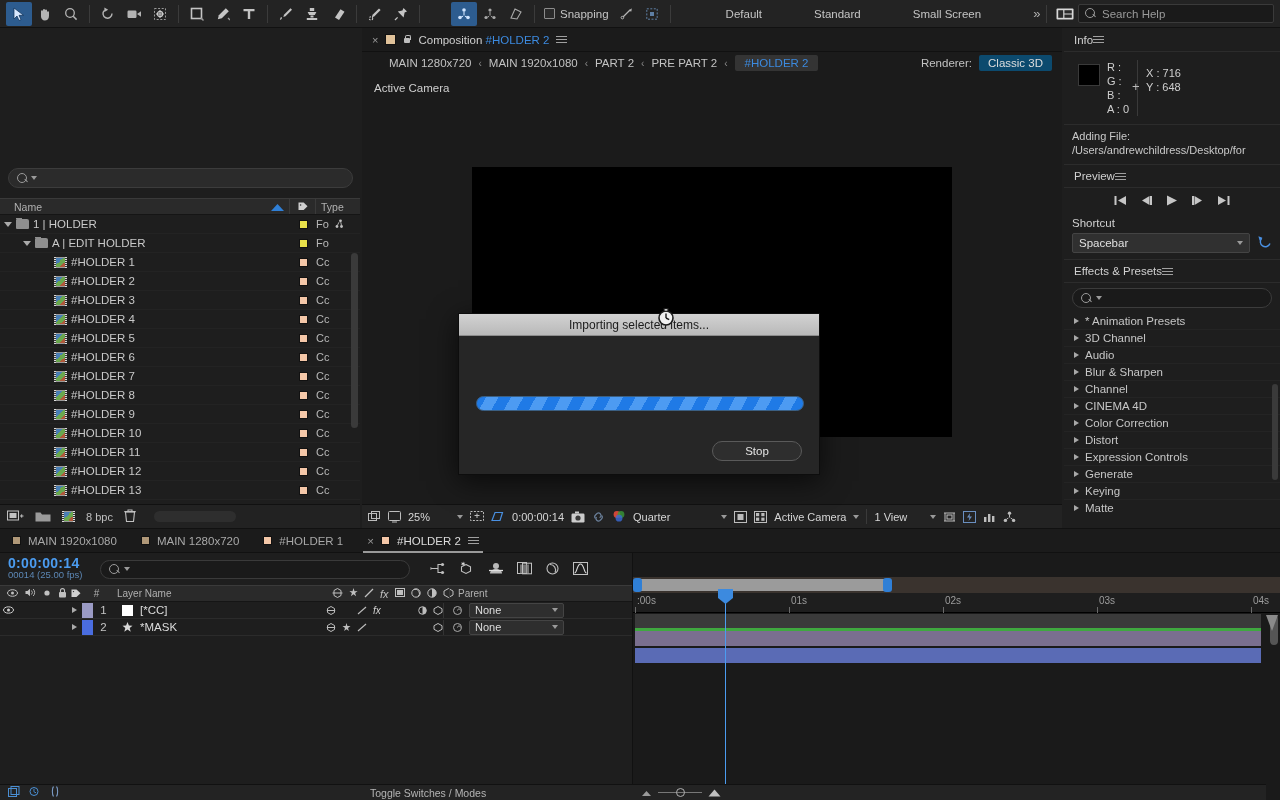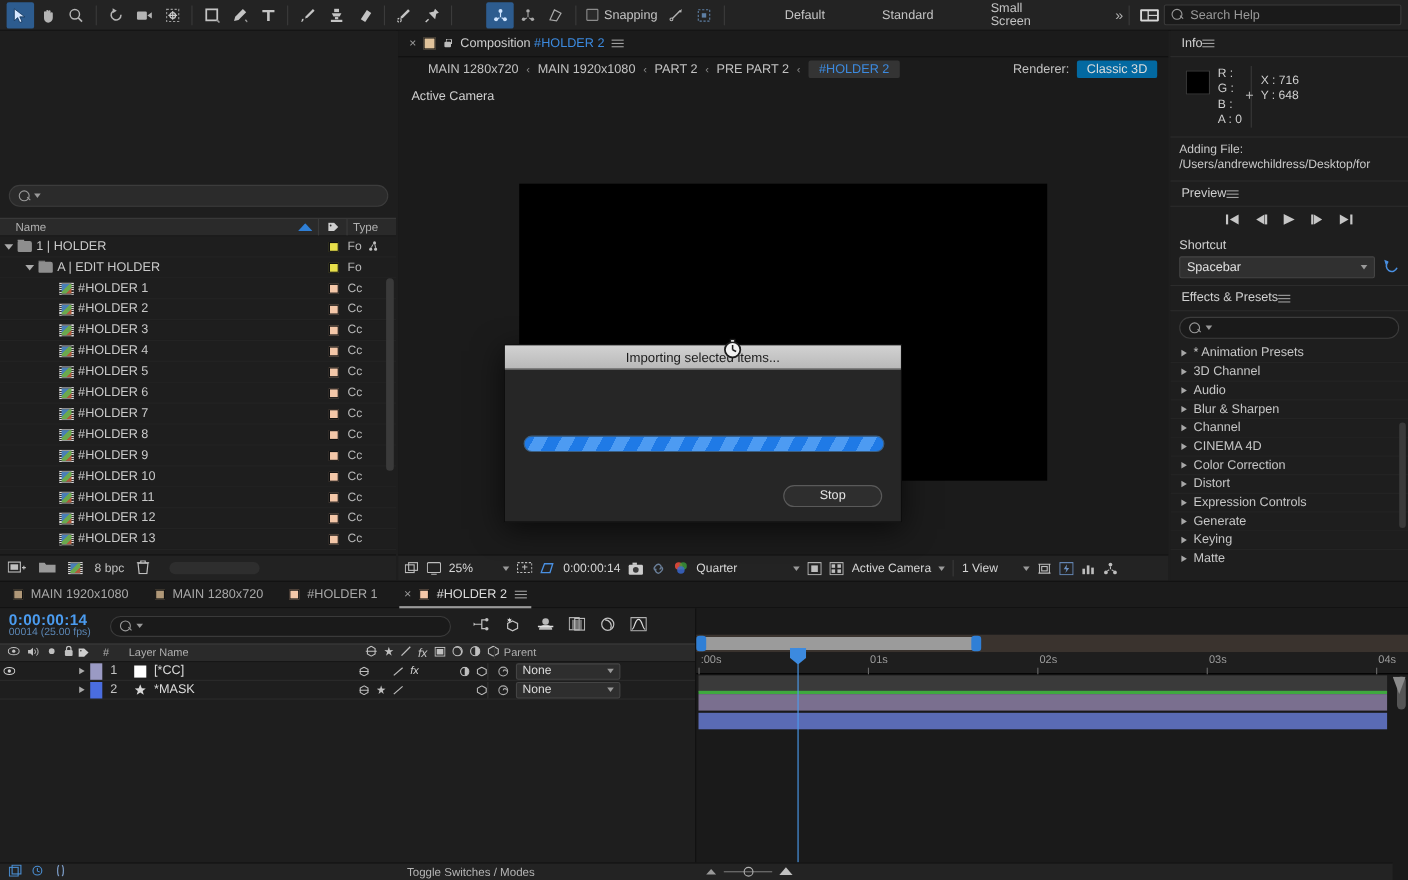--- a/index.html
+++ b/index.html
@@ -30,21 +30,21 @@
   .tsep { width: 1px; height: 18px; background: #3b3b3b; margin: 0 5px; }
   .tb-snap { display: flex; align-items: center; gap: 5px; margin-left: 4px; }
   .chk {
     width: 11px; height: 11px; border: 1px solid #8c8c8c;
     background: #2a2a2a; border-radius: 1px;
   }
   .tb-label { color: #c4c4c4; font-size: 11.5px; white-space: nowrap; }
   .wsp { color: #c4c4c4; font-size: 11.5px; }
   .tb-right { margin-left:auto; display:flex; align-items:center; height:100%; }
   #search-help {
-    width: 216px; height: 19px; background: #1a1a1a;
+    width: 196px; height: 19px; background: #1a1a1a;
     border: 1px solid #3a3a3a; border-radius: 2px;
     display:flex; align-items:center; gap:6px; padding: 0 6px; margin-right: 6px;
   }
   #search-help .ph { color: #9a9a9a; font-size: 11.5px; }
 
   
   .panel { position: absolute; background: #1e1e1e; }
   .panel-tabbar {
     height: 24px; background: #1b1b1b;
     display: flex; align-items: flex-end; border-bottom: 1px solid #111;
@@ -122,21 +122,21 @@
   #breadcrumb {
     height:22px; display:flex; align-items:center; gap:7px;
     padding-left:27px; font-size:11.5px; color:#c2c2c2;
   }
   #breadcrumb .crumb { white-space:nowrap; }
   #breadcrumb .crumb.cur {
     background:#343434; color:#3c8adf; padding:2px 10px; border-radius:2px;
   }
   #breadcrumb .chev { color:#8a8a8a; font-size:10px; }
   #breadcrumb .rend { margin-left:auto; display:flex; align-items:center; gap:7px; padding-right:10px;}
-  #breadcrumb .rendv { background:#0369a1; padding:2px 9px; border-radius:2px; color:#ddd; }
+  #breadcrumb .rendv { background:#0c4a6e; padding:2px 9px; border-radius:2px; color:#ddd; }
   #active-camera { padding:8px 0 0 12px; font-size:11.5px; color:#cfcfcf; }
   #comp-stage {
     position:absolute; left:0; top:72px; width:700px; height:404px;
     background:#1b1b1b; display:flex; align-items:center; justify-content:center;
   }
   #comp-canvas { width:480px; height:270px; background:#000; }
   #comp-footer {
     position:absolute; left:0; bottom:0; width:700px; height:24px;
     background:#232323; border-top:1px solid #111;
     display:flex; align-items:center; gap:7px; padding:0 6px; font-size:11px;

